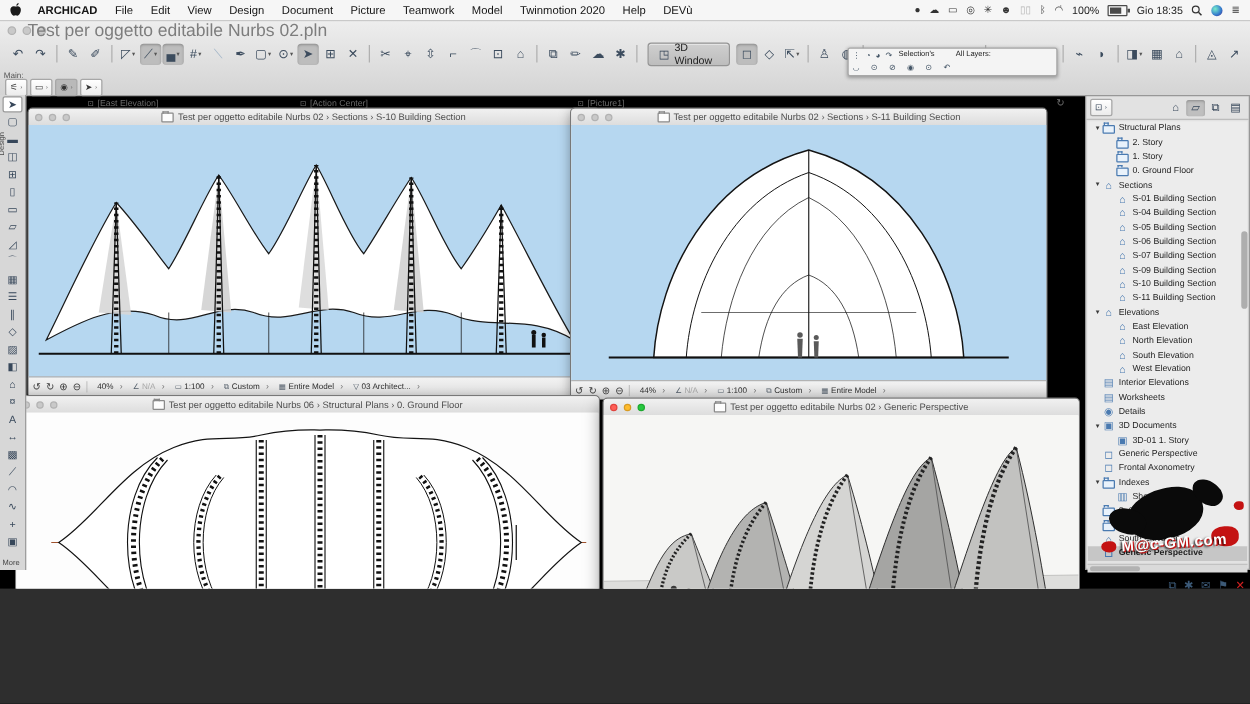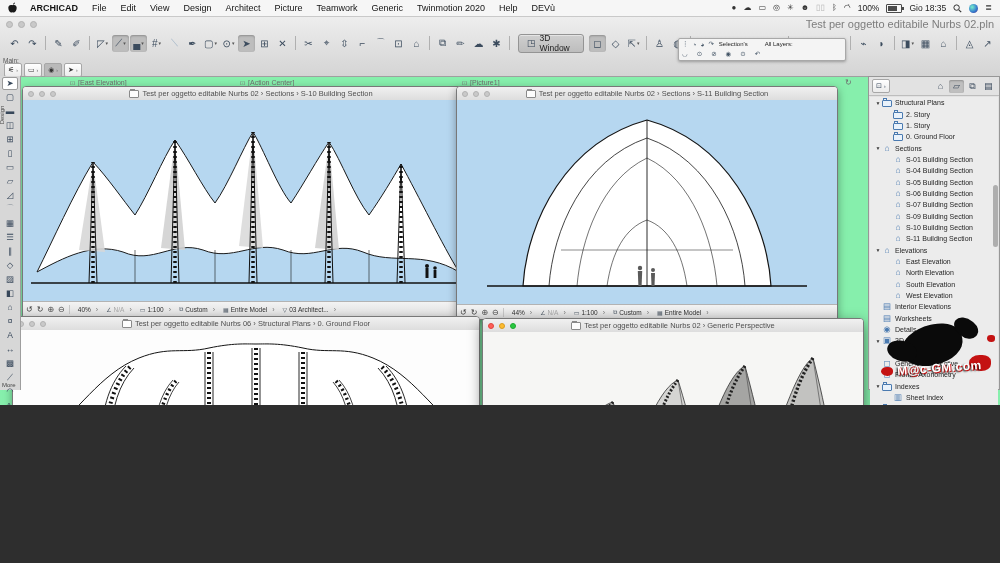--- a/index.html
+++ b/index.html
@@ -1,16 +1,16 @@
 <!DOCTYPE html>
 <html><head>
 <meta charset="utf-8">
 <style>
   html,body{margin:0;padding:0;background:#2e2e2e}
-  .screen{position:relative;width:1000px;height:405px;overflow:hidden;background:#86efac;
+  .screen{position:relative;width:1000px;height:471px;overflow:hidden;background:#000000;
           font-family:"Liberation Sans",sans-serif;-webkit-font-smoothing:antialiased}
   
   .menubar{position:absolute;left:0;top:0;right:0;height:16px;background:#f6f6f6;border-bottom:1px solid #c9c9c9;
            display:flex;align-items:center;padding:0 8px;font-size:9px;color:#141414;z-index:60}
   .menubar .apple{width:11px;height:12px;margin-right:4px;display:flex;align-items:center}
   .menubar .mi{padding:0 7px;white-space:nowrap}
   .menubar .mi.bold{font-weight:bold}
   .mright{margin-left:auto;display:flex;align-items:center;gap:7px;font-size:8.5px;color:#222}
   .mright .sic{font-size:8px;color:#333;line-height:10px}
   .mright .sic.dim{color:#b5b5b5}
@@ -20,21 +20,21 @@
   .siri{width:9px;height:9px;border-radius:50%;background:radial-gradient(circle at 35% 35%,#7ec,#37c 60%,#527)}
   
   .appbar{position:absolute;left:0;top:16px;right:0;height:60px;background:linear-gradient(#eeeeee,#d4d4d4);
           border-bottom:1px solid #9f9f9f;z-index:20}
   .lights{display:flex;gap:5px}
   .lt{width:7px;height:7px;border-radius:50%;background:#c9c9c9;border:1px solid #b2b2b2;box-sizing:border-box}
   .win.active .lt.r{background:#ff5f57;border-color:#e0443e}
   .win.active .lt.y{background:#febc2e;border-color:#d89b22}
   .win.active .lt.g{background:#28c840;border-color:#1da92f}
   .apptitlerow{position:absolute;left:6px;top:2px;right:6px;height:12px;display:flex;align-items:center}
-  .apptitle{position:absolute;left:16px;right:0;text-align:right;font-size:11px;color:#7d7d7d}
+  .apptitle{position:absolute;left:16px;right:0;text-align:left;font-size:14px;color:#7d7d7d}
   .tb1{position:absolute;left:6px;top:15px;right:4px;height:24px;display:flex;align-items:center;gap:1px}
   .tbi{min-width:17px;height:17px;display:flex;align-items:center;justify-content:center;border-radius:3px;
        font-size:10px;color:#3c4c5e;position:relative}
   .tbi.pressed{background:#bdbdbd;box-shadow:inset 0 1px 2px rgba(0,0,0,.25)}
   .tbi.dim{color:#9fb3c6}
   .tbi.dd::after{content:"▾";font-size:5px;margin-left:1px;color:#555}
   .tbi.sep{min-width:1px;width:1px;height:14px;background:#b0b0b0;margin:0 3px;border-radius:0}
   .btn3d{display:flex;align-items:center;gap:4px;background:linear-gradient(#cfcfcf,#bdbdbd);border:1px solid #949494;
          border-radius:3px;padding:1px 8px;height:15px;font-size:8.5px;color:#1d1d1d;margin:0 4px;box-shadow:inset 0 1px 0 #e4e4e4}
   .btn3d .cub{font-size:9px;color:#2f3f52}
@@ -147,24 +147,24 @@
         <path d="M5.1 3.1c1.9-.6 3.6.6 3.6 2.7 0 2.3-1.4 4.7-2.7 4.7-.5 0-.9-.3-1.5-.3s-1 .3-1.5.3C1.7 10.5.3 8.1.3 5.8c0-2.1 1.7-3.3 3.6-2.7.4.1.8.1 1.2 0z" fill="#1a1a1a"></path>
       </svg>
     </span>
     <span style="display:flex;align-items:center">
 
     <span class="mi bold">ARCHICAD</span>
         <span class="mi">File</span>
         <span class="mi">Edit</span>
         <span class="mi">View</span>
         <span class="mi">Design</span>
-        <span class="mi">Architect</span>
+        <span class="mi">Document</span>
         <span class="mi">Picture</span>
         <span class="mi">Teamwork</span>
-        <span class="mi">Generic</span>
+        <span class="mi">Model</span>
         <span class="mi">Twinmotion 2020</span>
         <span class="mi">Help</span>
         <span class="mi">DEVù</span>
       </span>
     <span class="mright">
       <span style="display:flex;gap:7px;align-items:center">
 
       <span class="sic">●</span>
           <span class="sic">☁</span>
           <span class="sic">▭</span>

